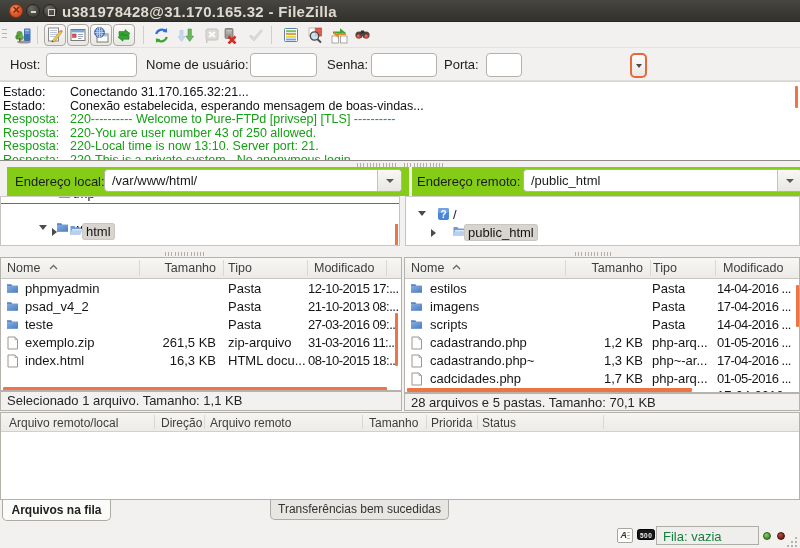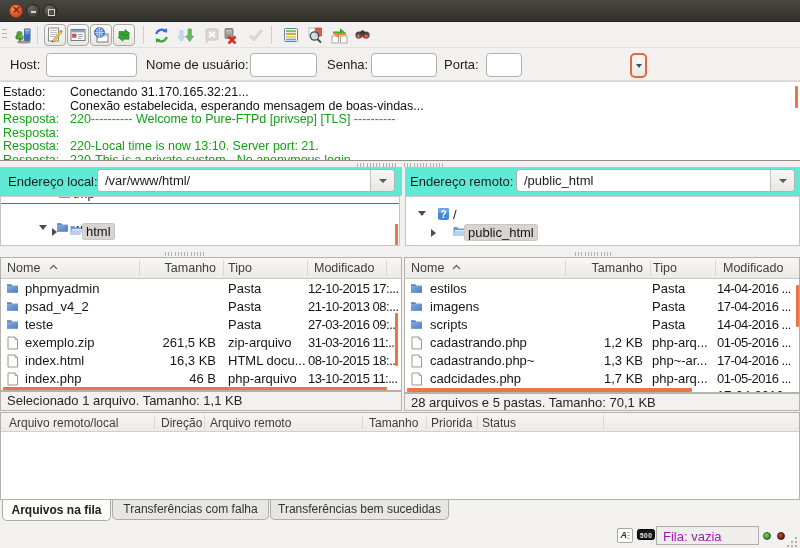--- a/index.html
+++ b/index.html
@@ -59,21 +59,21 @@
   .log-status { color:#111; }
   .log-response { color:#15a015; }
   #log-vscroll { position:absolute; right:2px; top:4px; width:3px; height:22px; background:#ee7445; border-radius:1px; }
 
   
   #main-splitter { left:0; top:162px; width:800px; height:5px; background:#f2f1f0; }
   .grip-ticks { position:absolute; height:4px;
     background:repeating-linear-gradient(90deg, #b2aea8 0 1px, transparent 1px 3.2px); }
 
   
-  .path-row { top:167px; height:29px; background:#5eead4; }
+  .path-row { top:167px; height:29px; background:#84cc16;margin-left:7px; }
   #local-path-row { left:0; width:402px; }
   #remote-path-row { left:405px; width:395px; }
   .path-label { position:absolute; top:7px; font-size:13px; color:#1c1c1c; }
   .path-combo { position:absolute; top:2px; height:23px; background:#fff; border:1px solid #b4b0aa; border-radius:4px; }
   .path-combo .value { position:absolute; left:7px; top:3px; font-size:13px; color:#1a1a1a; }
   .combo-arrow { position:absolute; right:0; top:0; bottom:0; width:24px;
     background:linear-gradient(#f8f7f5,#e9e7e3); border-left:1px solid #c6c2bc; border-radius:0 4px 4px 0; }
   .combo-arrow::before { content:""; position:absolute; left:8px; top:9px;
     border-left:4px solid transparent; border-right:4px solid transparent; border-top:4.5px solid #5a5a5a; }
 
@@ -136,40 +136,41 @@
   #dtype-icon { position:absolute; left:617px; top:5px; width:16px; height:15px; background:#fdfdfc;
     border:1px solid #a9a5a0; border-radius:2px; }
   #dtype-icon::before { content:"A"; position:absolute; left:2.5px; top:1px; font-size:9px; font-style:italic; font-weight:bold; color:#333; }
   #dtype-icon::after { content:""; position:absolute; right:2px; top:3px; width:3px; height:7px;
     background:repeating-linear-gradient(#b9b5af 0 1px, transparent 1px 3px); }
   #speed-icon { position:absolute; left:637px; top:6px; width:18px; height:11px; background:#171717;
     border-radius:2.5px; border:1px solid #000; }
   #speed-icon::before { content:"500"; position:absolute; left:2px; top:1.5px; font-size:6.5px; font-weight:bold; color:#eee; letter-spacing:0.5px; }
   #queue-status-box { position:absolute; left:656px; top:3px; width:103px; height:19px;
     background:#efeeec; border:1px solid #b0aca6; }
-  #queue-status-text { position:absolute; left:6px; top:2px; font-size:13px; color:#a21caf; }
+  #queue-status-text { position:absolute; left:6px; top:2px; font-size:13px; color:#15803d; }
   .led { position:absolute; top:9px; width:8px; height:8px; border-radius:50%; }
   #led-green { left:763px; background:radial-gradient(circle at 35% 30%, #8ed06a, #4d9a31 60%, #36701f); border:0.5px solid #2c5a18; }
   #led-red { left:777px; background:radial-gradient(circle at 35% 30%, #b05548, #7c241c 60%, #5d1510); border:0.5px solid #4a100b; }
   #resize-grip { position:absolute; left:786px; top:536px; width:12px; height:11px;
     background:
       radial-gradient(circle 1px at 10px 2px, #b5b1ab 98%, transparent),
       radial-gradient(circle 1px at 6px 6px,  #b5b1ab 98%, transparent),
       radial-gradient(circle 1px at 10px 6px, #b5b1ab 98%, transparent),
       radial-gradient(circle 1px at 2px 10px, #b5b1ab 98%, transparent),
       radial-gradient(circle 1px at 6px 10px, #b5b1ab 98%, transparent),
       radial-gradient(circle 1px at 10px 10px,#b5b1ab 98%, transparent); }
 </style>
 </head>
 <body>
 
 <div class="abs" id="titlebar">
   <div class="winbtn" id="btn-close"></div>
   <div class="winbtn" id="btn-min"></div>
   <div class="winbtn" id="btn-max"></div>
+  <div id="title-text">u381978428@31.170.165.32 - FileZilla</div>
 </div>
 
 <div class="abs" id="toolbar">
   <div class="tb-grip"></div>
 <div class="tb-item" style="left: 12px;">
       <span style="display:flex">
         <svg width="17" height="17" viewBox="0 0 17 17">
           <ellipse cx="9" cy="15" rx="7" ry="1.6" fill="#4e4c48" opacity=".55"></ellipse>
           <rect x="9" y="1.5" width="6.5" height="12.5" rx="1" fill="#3e6fb2"></rect>
           <rect x="10" y="2.5" width="4.5" height="2" fill="#9fc0e8"></rect>
@@ -326,21 +327,21 @@
   <div class="qc-label" style="left:444px">Porta:</div>
   <input class="qc-input" style="left: 486px; width: 36px;" value="">
   <div id="qc-arrow"></div>
 </div>
 
 <div class="abs" id="log">
   <div id="log-lines">
       <div class="log-line log-status" style="top: 4px;"><span class="log-label">Estado:</span><span class="log-text">Conectando 31.170.165.32:21...</span></div>
       <div class="log-line log-status" style="top: 17.5px;"><span class="log-label">Estado:</span><span class="log-text">Conexão estabelecida, esperando mensagem de boas-vindas...</span></div>
       <div class="log-line log-response" style="top: 31px;"><span class="log-label">Resposta:</span><span class="log-text">220---------- Welcome to Pure-FTPd [privsep] [TLS] ----------</span></div>
-      <div class="log-line log-response" style="top: 44.5px;"><span class="log-label">Resposta:</span></div>
+      <div class="log-line log-response" style="top: 44.5px;"><span class="log-label">Resposta:</span><span class="log-text">220-You are user number 43 of 250 allowed.</span></div>
       <div class="log-line log-response" style="top: 58px;"><span class="log-label">Resposta:</span><span class="log-text">220-Local time is now 13:10. Server port: 21.</span></div>
       <div class="log-line log-response" style="top: 71.5px;"><span class="log-label">Resposta:</span><span class="log-text">220-This is a private system - No anonymous login</span></div>
     </div>
   <div id="log-vscroll"></div>
 </div>
 
 <div class="abs" id="main-splitter">
   <div class="grip-ticks" style="left:357px; top:1px; width:42px"></div>
   <div class="grip-ticks" style="left:404px; top:1px; width:42px"></div>
 </div>
@@ -507,30 +508,20 @@
     <div class="fl-row" style="top: 93px;">
       <span class="fl-icon"><svg width="13" height="14" viewBox="0 0 13 14">
           <path d="M2 1h7l2.5 2.5V13H2z" fill="#fdfdfc" stroke="#9a9792" stroke-width="1"></path>
           <path d="M9 1l2.5 2.5H9z" fill="#e4e2de" stroke="#9a9792" stroke-width=".7"></path>
         </svg></span>
       <span class="cell" style="left:24px">index.html</span>
       <span class="cell" style="left:145px; width:70px; text-align:right">16,3 KB</span>
       <span class="cell" style="left:227px">HTML docu...</span>
       <span class="cell date" style="left:307px">08-10-2015 18:...</span>
     </div>
-    <div class="fl-row" style="top: 111px;">
-      <span class="fl-icon"><svg width="13" height="14" viewBox="0 0 13 14">
-          <path d="M2 1h7l2.5 2.5V13H2z" fill="#fdfdfc" stroke="#9a9792" stroke-width="1"></path>
-          <path d="M9 1l2.5 2.5H9z" fill="#e4e2de" stroke="#9a9792" stroke-width=".7"></path>
-        </svg></span>
-      <span class="cell" style="left:24px">index.php</span>
-      <span class="cell" style="left:145px; width:70px; text-align:right">46 B</span>
-      <span class="cell" style="left:227px">php-arquivo</span>
-      <span class="cell date" style="left:307px">13-10-2015 11:...</span>
-    </div>
     <div class="fl-hscroll" style="left: 2px; width: 384px; top: 129px;"></div>
     <div class="fl-vscroll" style="left: 394px; top: 55px; height: 53px;"></div>
   </div>
 <div class="abs flist" id="remote-list">
     <div class="fl-header">
       <span class="htext" style="left:6px">Nome</span>
       <span class="sort-caret" style="left:47px">
         <svg width="9" height="6" viewBox="0 0 9 6">
           <path d="M1 5L4.5 1.5 8 5" fill="none" stroke="#666" stroke-width="1.3"></path>
         </svg>
@@ -642,21 +633,20 @@
       <span class="hsep" style="left: 203px;"></span>
       <span class="hsep" style="left: 361px;"></span>
       <span class="hsep" style="left: 425px;"></span>
       <span class="hsep" style="left: 476px;"></span>
       <span class="hsep" style="left: 602px;"></span>
     </div>
 </div>
 
 <div class="abs" id="tabbar">
     <div class="tab active" style="left: 2px; width: 109px;">Arquivos na fila</div>
-    <div class="tab inactive" style="left: 112px; width: 157px;">Transferências com falha</div>
     <div class="tab inactive" style="left: 270px; width: 179px;">Transferências bem sucedidas</div>
   </div>
 
 <div class="abs" id="statusbar">
   <div id="dtype-icon"></div>
   <div id="speed-icon"></div>
   <div id="queue-status-box">
     <div id="queue-status-text">Fila: vazia</div>
   </div>
   <div class="led" id="led-green"></div>

